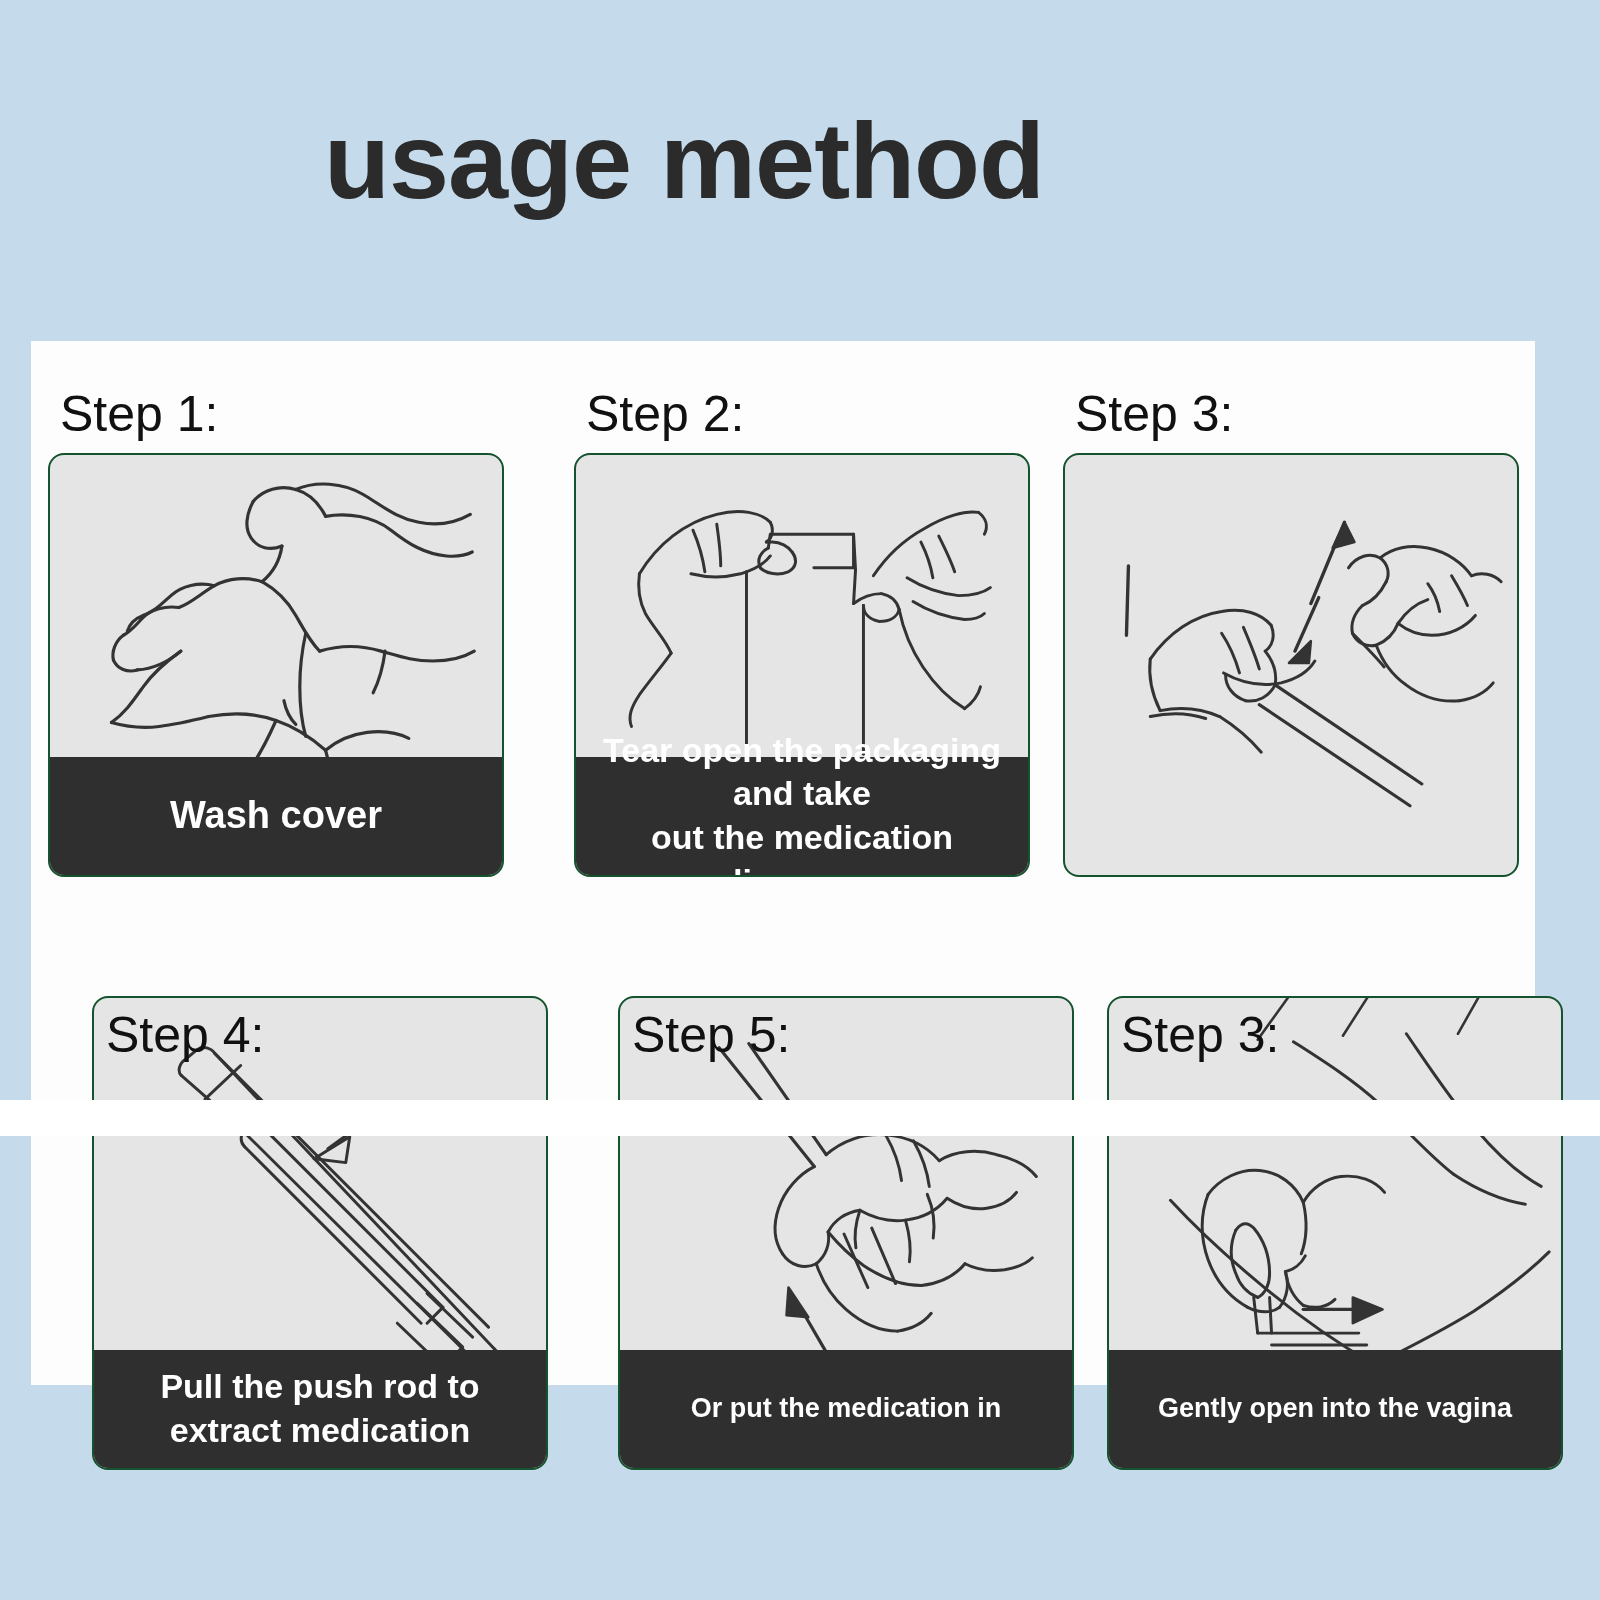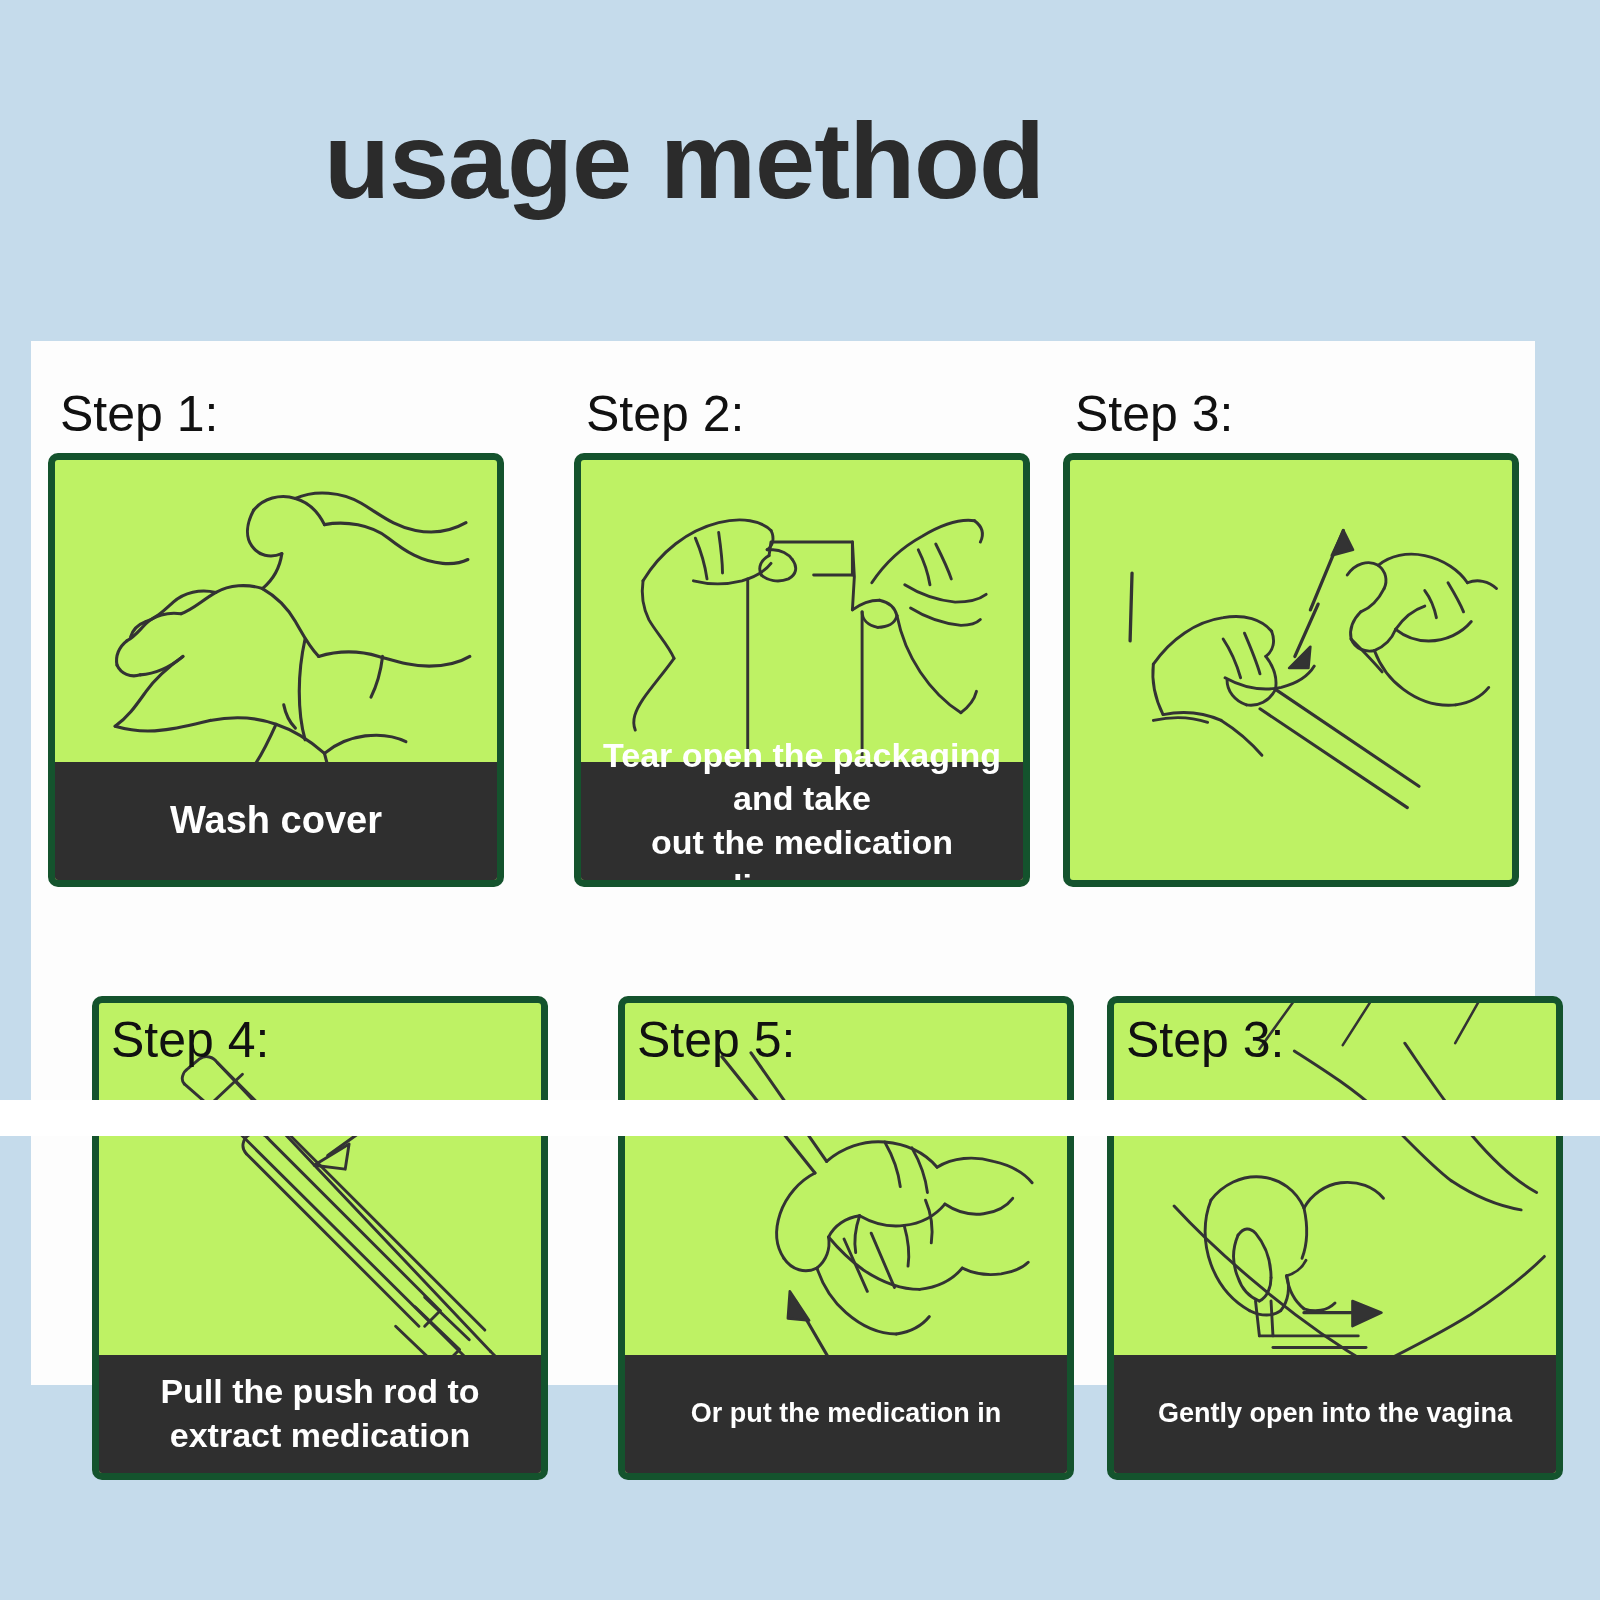--- a/index.html
+++ b/index.html
@@ -46,23 +46,23 @@
   }
   
   .step-label-inside{
     position:absolute;left:12px;top:12px;
     font-size:50px;color:#111;line-height:1;
     white-space:nowrap;z-index:4;
   }
   
   .box{
     position:relative;
-    border:7px solid #14532d;
-    border-radius:10px;
-    background:#bef264;
+    border:2px solid #14532d;
+    border-radius:16px;
+    background:#e5e5e5;
     overflow:hidden;
   }
   .box.r0{height:420px;}
   .box.r1{height:470px;}
   
   .box.dashedtop{border-top-style:solid;}
   .dashline{
     position:absolute;top:-2px;height:0;
     border-top:2px dashed #555;
     z-index:3;

